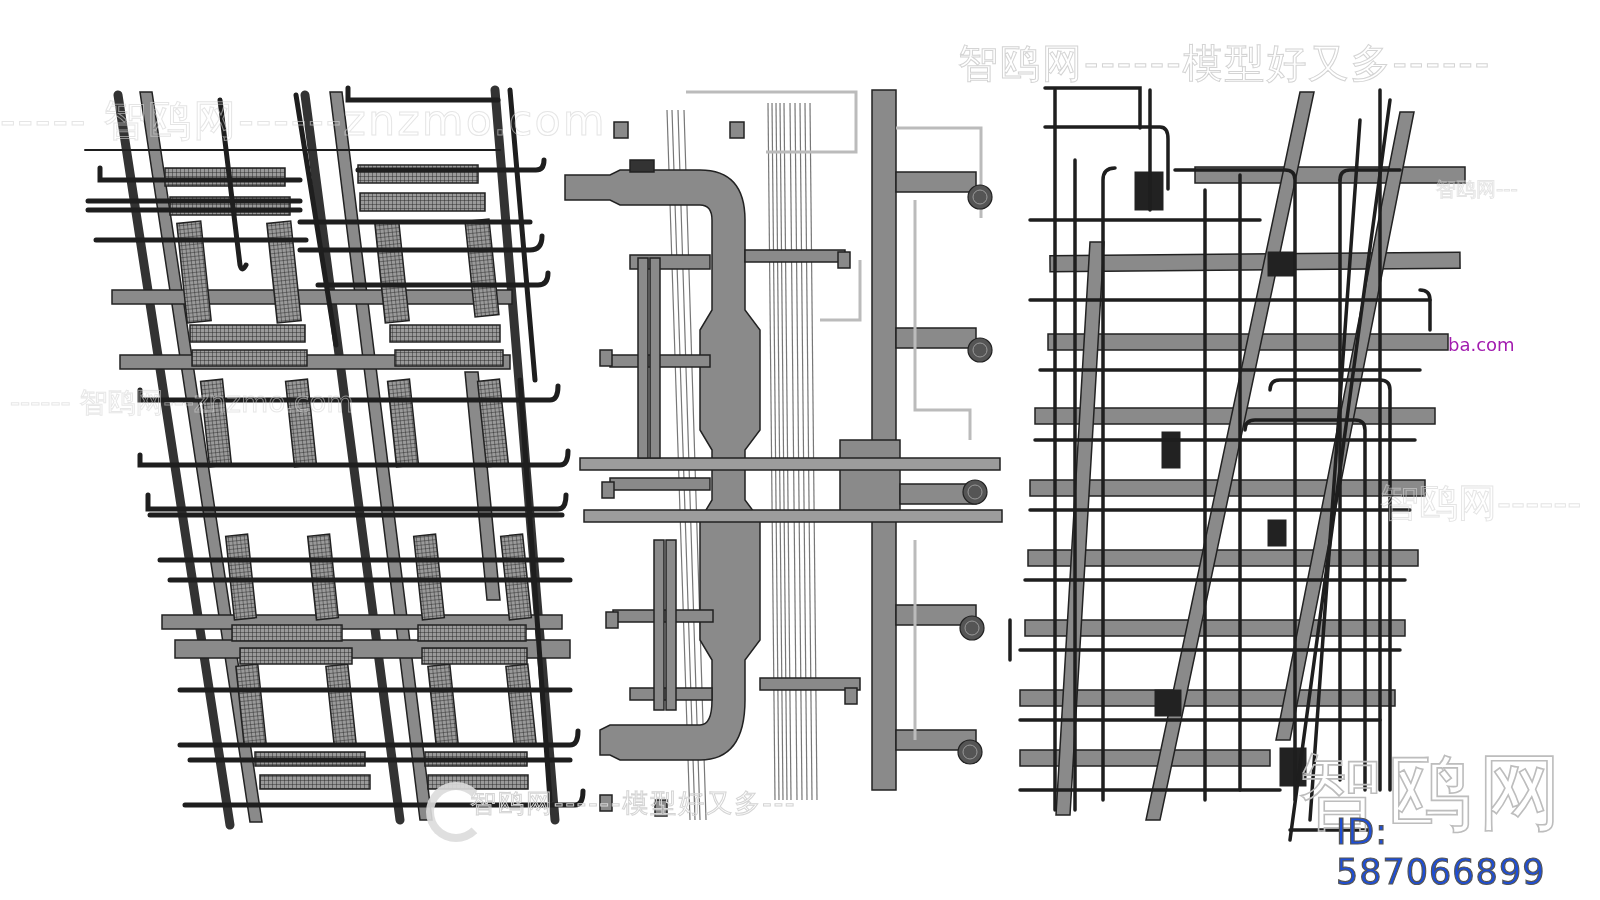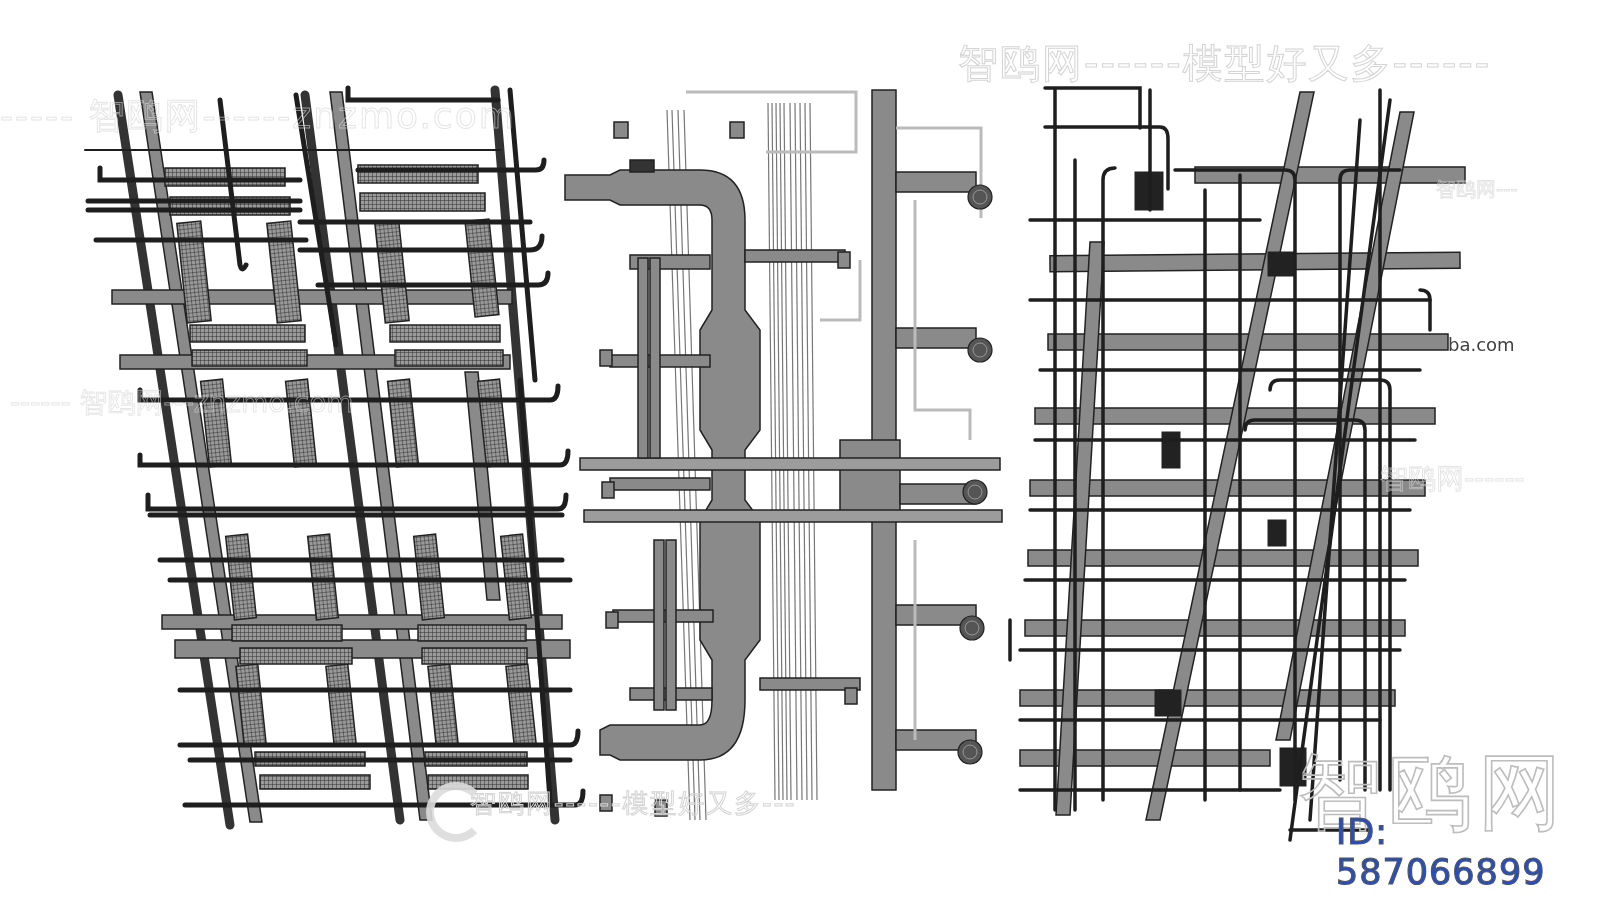--- a/index.html
+++ b/index.html
@@ -1,26 +1,26 @@
 <!DOCTYPE html>
 <html><head>
 <meta charset="utf-8">
 <style>
   html,body{margin:0;padding:0;background:#ffffff;}
   body{width:1600px;height:900px;position:relative;overflow:hidden;font-family:"DejaVu Sans",sans-serif;}
   .canvas{position:absolute;left:0;top:0;width:1600px;height:900px;}
   .wm{position:absolute;color:transparent;-webkit-text-stroke:1px #d4d4d4;font-family:"DejaVu Sans",sans-serif;white-space:nowrap;pointer-events:none;}
   .wm-top{left:958px;top:36px;font-size:40px;letter-spacing:2px;}
   .wm-bottom{left:470px;top:786px;font-size:26px;letter-spacing:2px;}
-  .wm-left1{left:0px;top:92px;font-size:36px;letter-spacing:2px;opacity:.6;}
+  .wm-left1{left:0px;top:92px;font-size:43px;letter-spacing:2px;opacity:.6;}
   .wm-left2{left:10px;top:384px;font-size:28px;opacity:.55;}
   .wm-right1{left:1436px;top:176px;font-size:20px;opacity:.6;}
-  .wm-right2{left:1380px;top:460px;font-size:28px;opacity:.6;text-align:right;}
+  .wm-right2{left:1380px;top:476px;font-size:39px;opacity:.6;text-align:right;}
   .wm-big{left:1298px;top:712px;font-size:84px;letter-spacing:6px;margin-top:24px;-webkit-text-stroke:1.6px #bdbdbd;}
-  .wm-dom{position:absolute;color:#404040;font-size:18px;pointer-events:none;}
+  .wm-dom{position:absolute;color:#a21caf;font-size:18px;pointer-events:none;}
   .id-label{position:absolute;left:1336px;top:812px;font-size:35px;color:#1d4ed8;-webkit-text-stroke:1.2px #555;letter-spacing:1px;font-family:"DejaVu Sans",sans-serif;}
   .logo{position:absolute;left:426px;top:782px;width:44px;height:44px;border-radius:50%;border:8px solid #dcdcdc;border-right-color:transparent;opacity:.9;}
 </style>
 </head>
 <body>
 
 <svg class="canvas" viewBox="0 0 1600 900" xmlns="http://www.w3.org/2000/svg">
   <defs>
     <pattern id="mesh" width="4" height="4" patternUnits="userSpaceOnUse">
       <rect width="4" height="4" fill="#9a9a9a"></rect>

